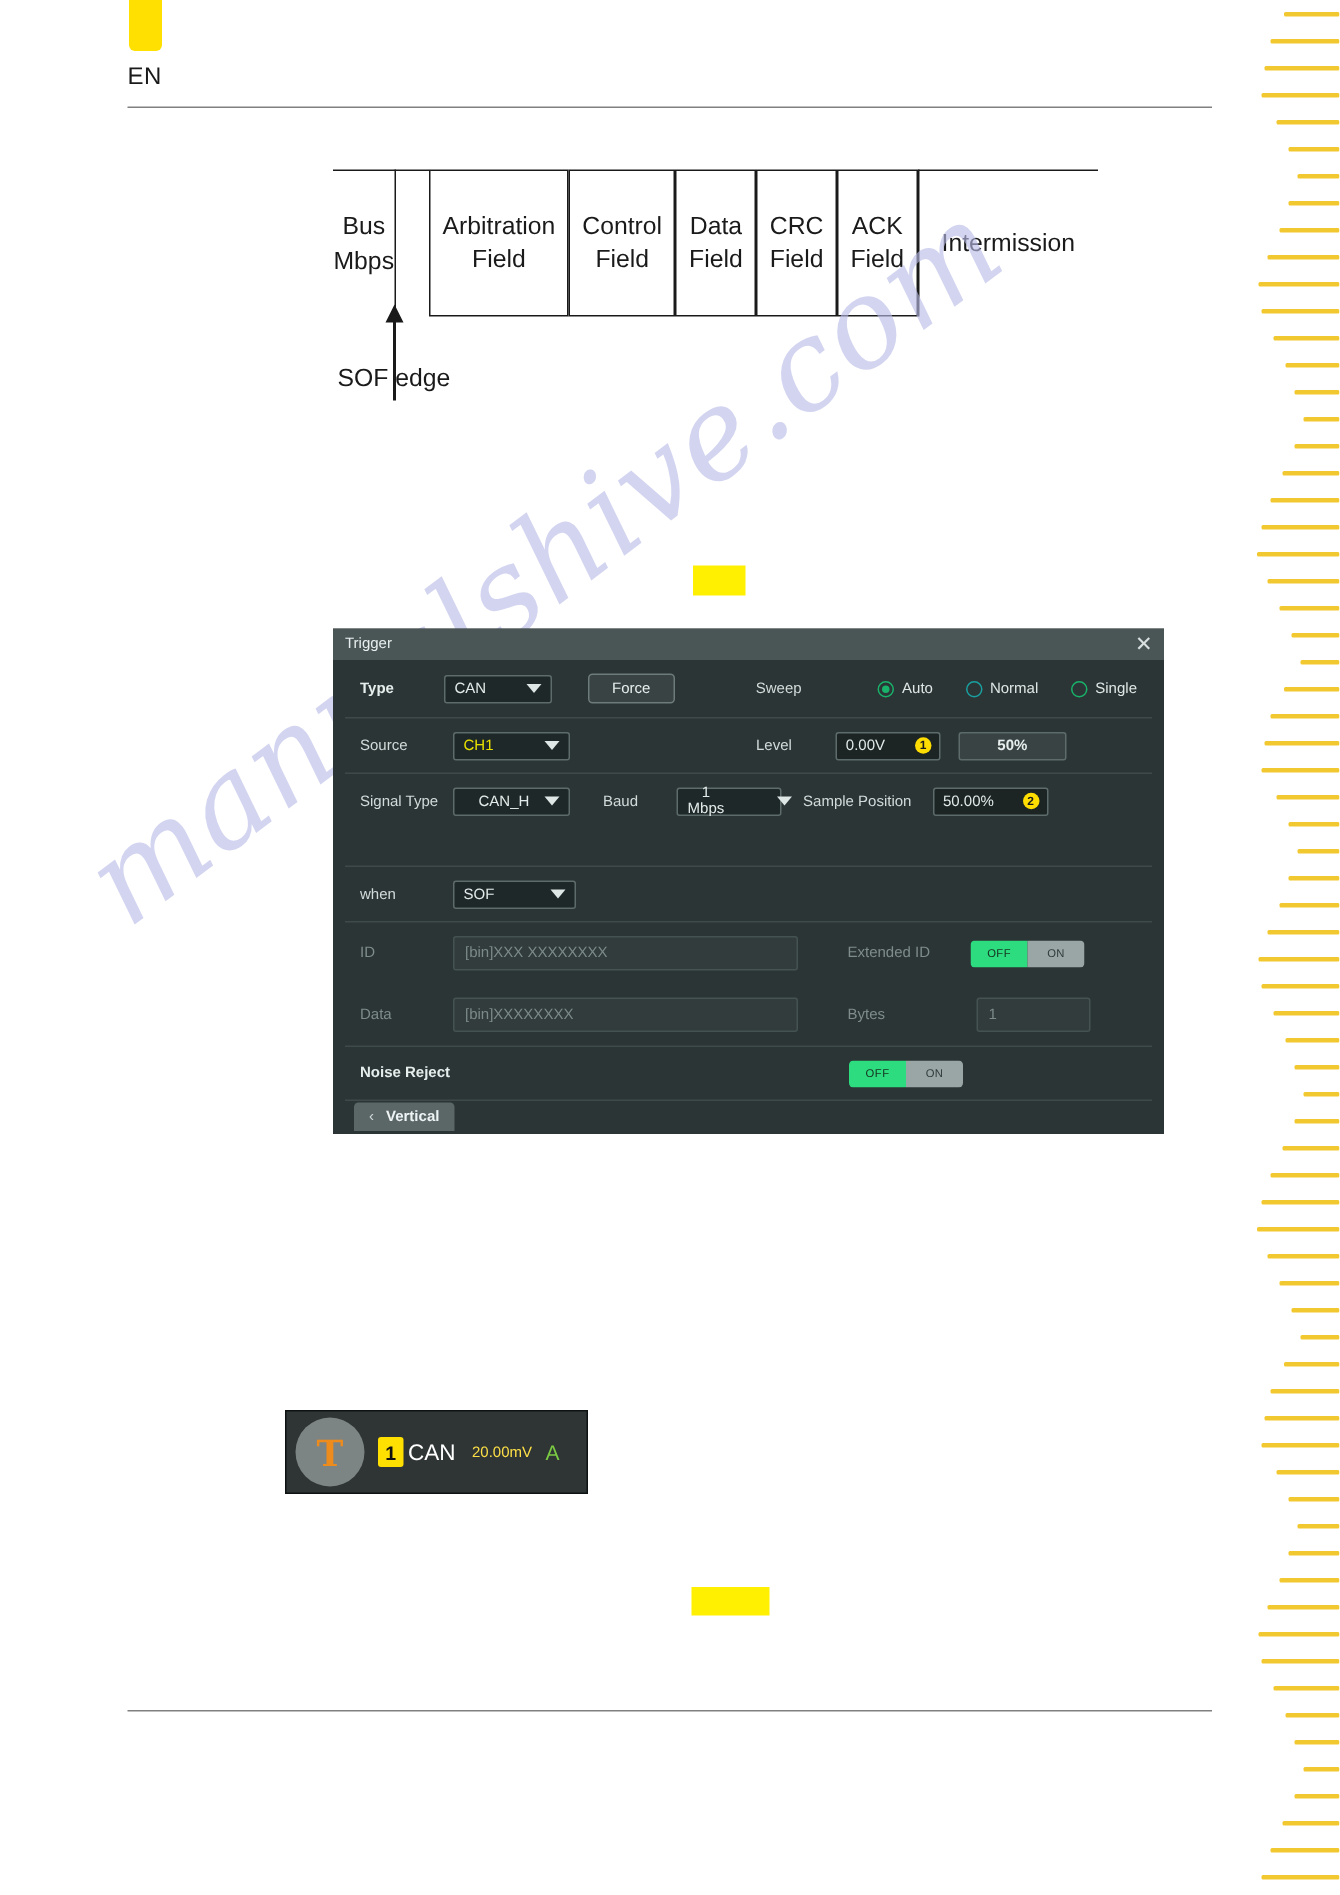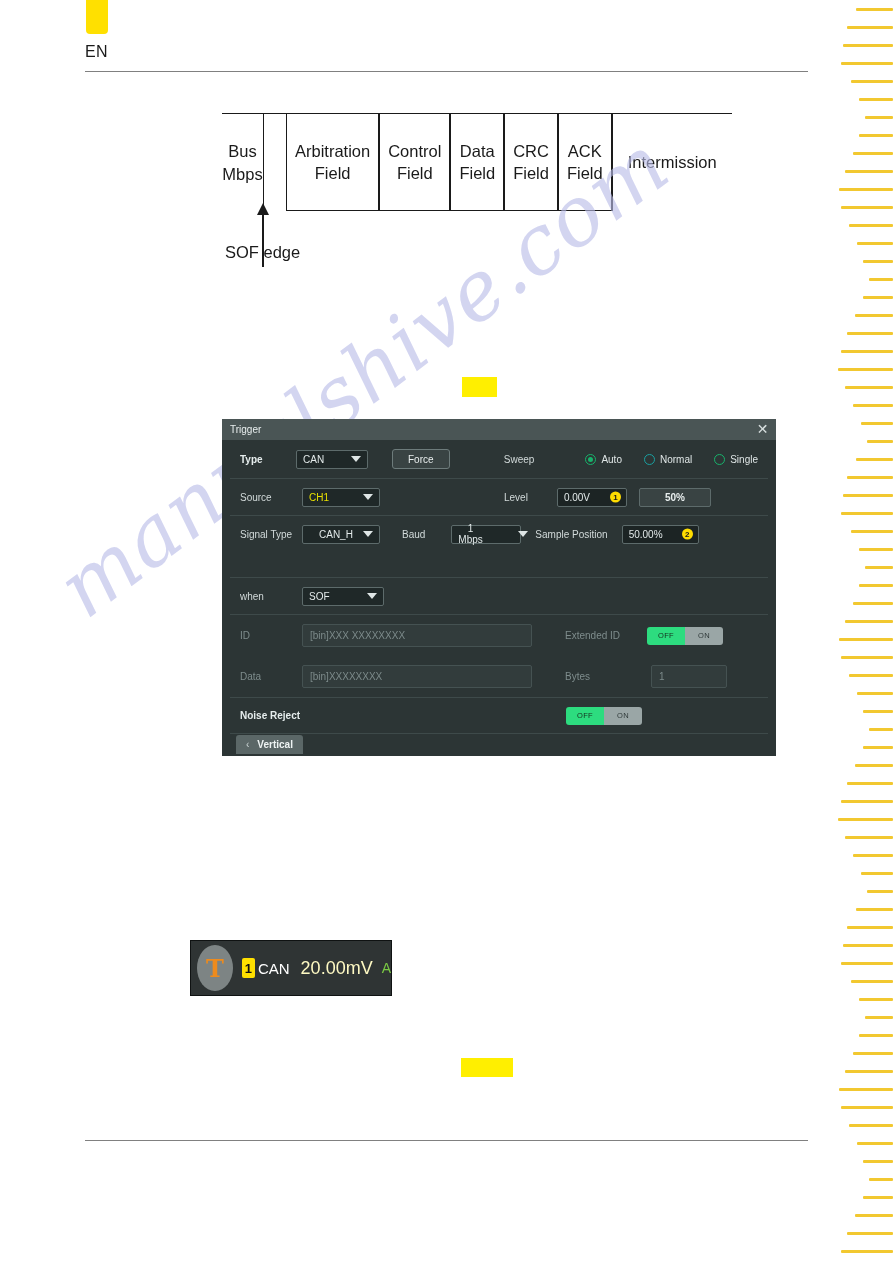--- a/index.html
+++ b/index.html
@@ -165,21 +165,21 @@
     background: #7d8484; display: flex; align-items: center; justify-content: center;
     color: #ee8b1d; font-size: 24px; font-weight: bold;
     font-family: "DejaVu Serif", serif;
   }
   .tch {
     width: 17px; height: 20px; background: #ffe000; color: #111;
     font-size: 13px; font-weight: bold; border-radius: 2px;
     display: flex; align-items: center; justify-content: center; margin-left: 9px;
   }
   .tname { color: #fff; font-size: 15px; margin-left: 3px; }
-  .tval { color: #fef9c3; font-size: 18px; margin-left: 11px; }
+  .tval { color: #fde047; font-size: 10px; margin-left: 11px; }
   .tcoup { color: #7ac943; font-size: 14px; margin-left: 9px; }
 </style>
 </head>
 <body>
 
 <div class="page">
 
   <div class="hdr-tab"></div>
   <div class="hdr-lang">EN</div>
   <div class="hdr-rule"></div>

